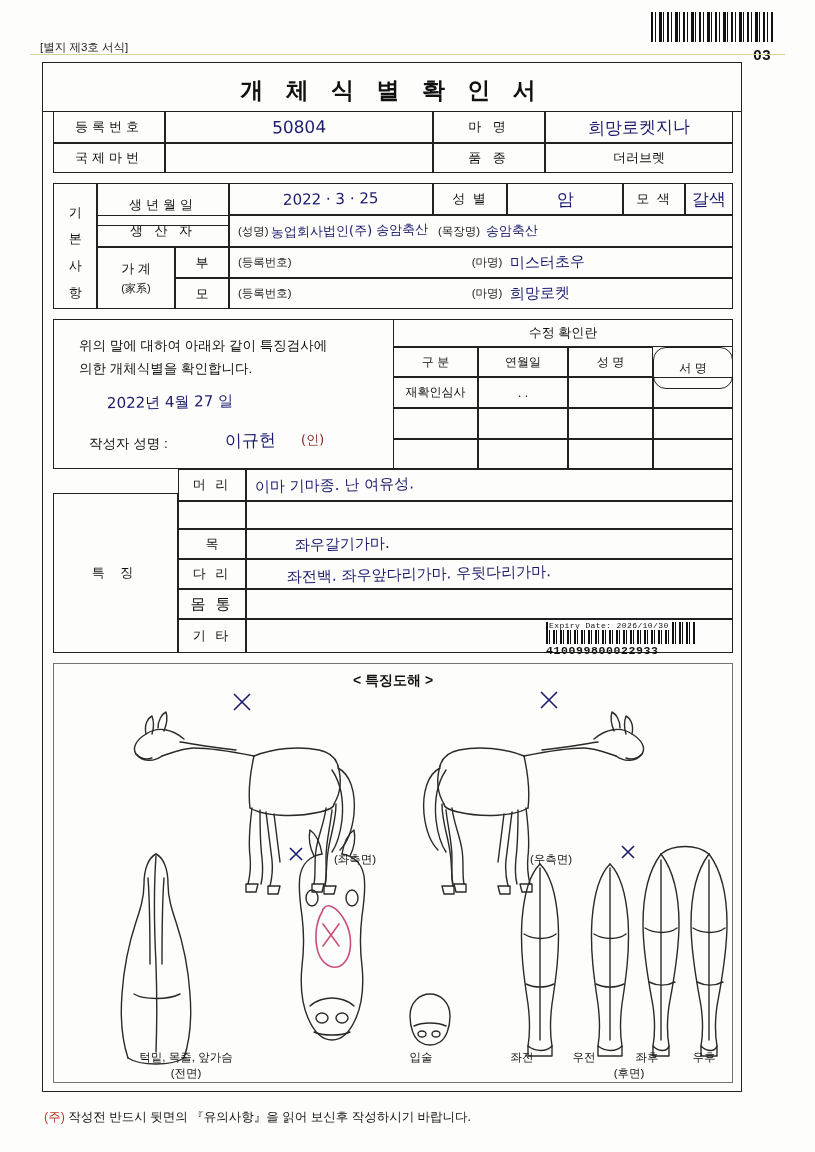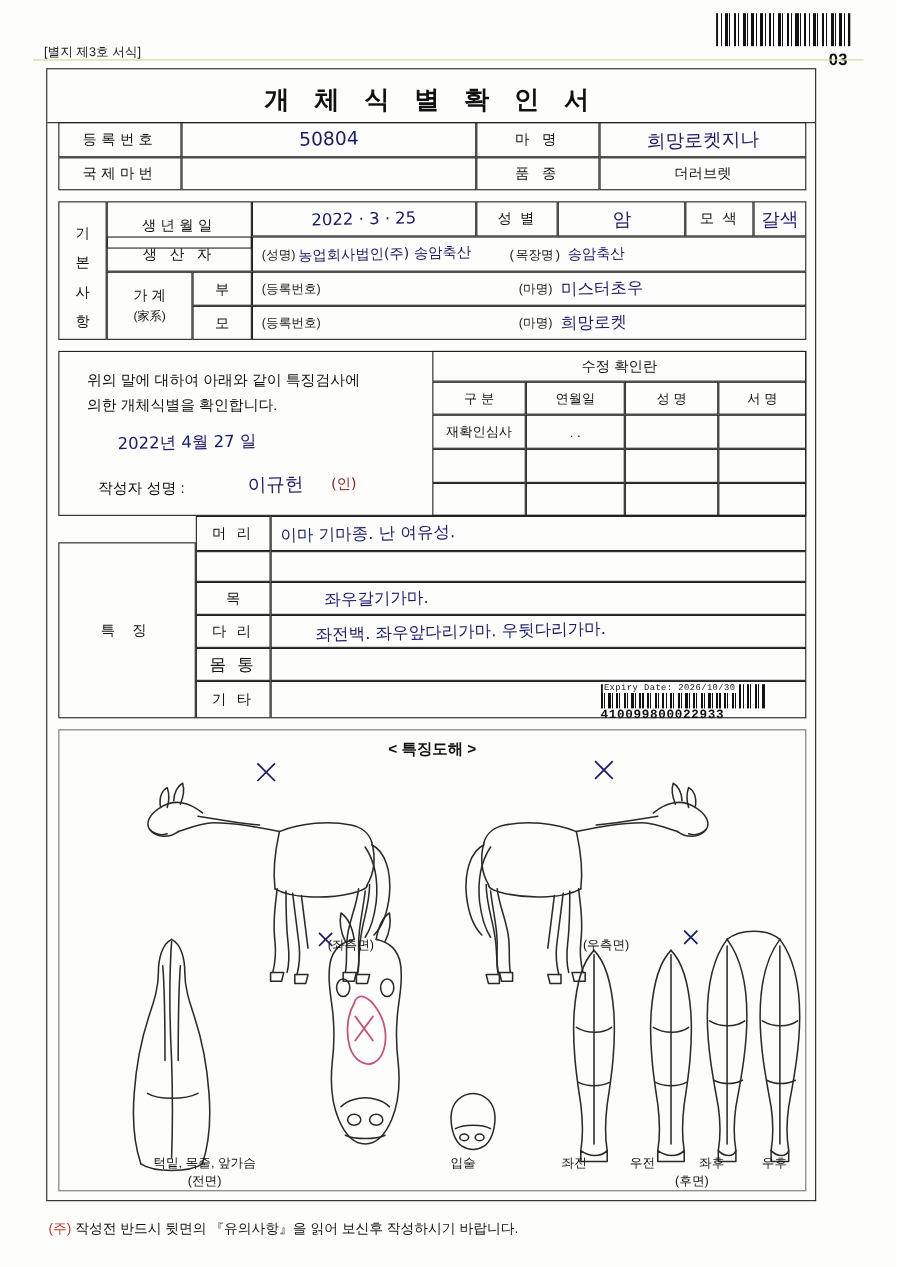--- a/index.html
+++ b/index.html
@@ -226,21 +226,21 @@
     </div>
     <div class="cell label" style="left:580px; top:120px; width:62px; height:32px; letter-spacing:2px;">모 색</div>
     <div class="cell" style="left:642px; top:120px; width:48px; height:32px;">
       <span class="hand lg">갈색</span>
     </div>
 
     <div class="cell label" style="left:54px; top:152px; width:132px; height:32px;">생 산 자</div>
     <div class="cell left" style="left:186px; top:152px; width:504px; height:32px;">
       <span class="sub">(성명)</span>
       <span class="hand sm" style="margin-left:2px;">농업회사법인(주) 송암축산</span>
-      <span class="sub" style="margin-left:34px;font-family:Liberation Mono, monospace;">(목장명)</span>
+      <span class="sub" style="margin-left:10px;">(목장명)</span>
       <span class="hand sm" style="margin-left:6px;">송암축산</span>
     </div>
 
     <div class="cell" style="left:54px; top:184px; width:78px; height:62px; flex-direction:column; font-size:13px; line-height:1.6;">
       <span>가 계</span>
       <span style="font-size:11px;">(家系)</span>
     </div>
     <div class="cell" style="left:132px; top:184px; width:54px; height:31px;">부</div>
     <div class="cell left" style="left:186px; top:184px; width:504px; height:31px;">
       <span class="sub">(등록번호)</span>
@@ -264,21 +264,21 @@
     </div>
     <div class="hand" style="position:absolute; left:64px; top:330px;">2022년 4월 27 일</div>
     <div style="position:absolute; left:46px; top:372px; font-size:13.5px;">작성자 성명 :</div>
     <div class="hand lg" style="position:absolute; left:182px; top:366px;">이규헌</div>
     <div class="hand sm" style="position:absolute; left:258px; top:368px; color:#8b1d1d;">(인)</div>
 
     <div class="cell" style="left:350px; top:256px; width:340px; height:28px; border-left:1px solid #222;">수정 확인란</div>
     <div class="cell" style="left:350px; top:284px; width:85px; height:30px; font-size:12px;">구 분</div>
     <div class="cell" style="left:435px; top:284px; width:90px; height:30px; font-size:12px;">연월일</div>
     <div class="cell" style="left:525px; top:284px; width:85px; height:30px; font-size:12px;">성 명</div>
-    <div class="cell" style="left:610px; top:284px; width:80px; height:30px; font-size:12px;">서 명</div>
+    <div class="cell" style="left:610px; top:284px; width:80px; height:42px; font-size:12px;border-radius:13px;">서 명</div>
 
     <div class="cell" style="left:350px; top:314px; width:85px; height:31px; font-size:12px;">재확인심사</div>
     <div class="cell" style="left:435px; top:314px; width:90px; height:31px; font-size:12px;">.   .</div>
     <div class="cell" style="left:525px; top:314px; width:85px; height:31px;"></div>
     <div class="cell" style="left:610px; top:314px; width:80px; height:31px;"></div>
 
     <div class="cell" style="left:350px; top:345px; width:85px; height:31px;"></div>
     <div class="cell" style="left:435px; top:345px; width:90px; height:31px;"></div>
     <div class="cell" style="left:525px; top:345px; width:85px; height:31px;"></div>
     <div class="cell" style="left:610px; top:345px; width:80px; height:31px;"></div>
@@ -451,21 +451,21 @@
         </g>
 
         <g stroke="#1a1a6e" stroke-width="1.6" fill="none">
           <path d="M180 30 L196 46 M196 30 L180 46"></path>
           <path d="M236 184 L248 196 M248 184 L236 196"></path>
           <path d="M487 28 L503 44 M503 28 L487 44"></path>
           <path d="M568 182 L580 194 M580 182 L568 194"></path>
         </g>
       </svg>
 
-      <div class="figcaption" style="left:220px; top:188px; width:90px;">(좌측면)</div>
+      <div class="figcaption" style="left:220px; top:188px; width:90px;padding-left:36px;">(좌측면)</div>
       <div class="figcaption" style="left:452px; top:188px; width:90px;">(우측면)</div>
       <div class="figcaption" style="left:62px; top:386px; width:140px;">턱밑, 목줄, 앞가슴</div>
       <div class="figcaption" style="left:62px; top:402px; width:140px;">(전면)</div>
       <div class="figcaption" style="left:327px; top:386px; width:80px;">입술</div>
       <div class="figcaption" style="left:438px; top:386px; width:60px;">좌전</div>
       <div class="figcaption" style="left:500px; top:386px; width:60px;">우전</div>
       <div class="figcaption" style="left:563px; top:386px; width:60px;">좌후</div>
       <div class="figcaption" style="left:620px; top:386px; width:60px;">우후</div>
       <div class="figcaption" style="left:530px; top:402px; width:90px;">(후면)</div>
     </div>

